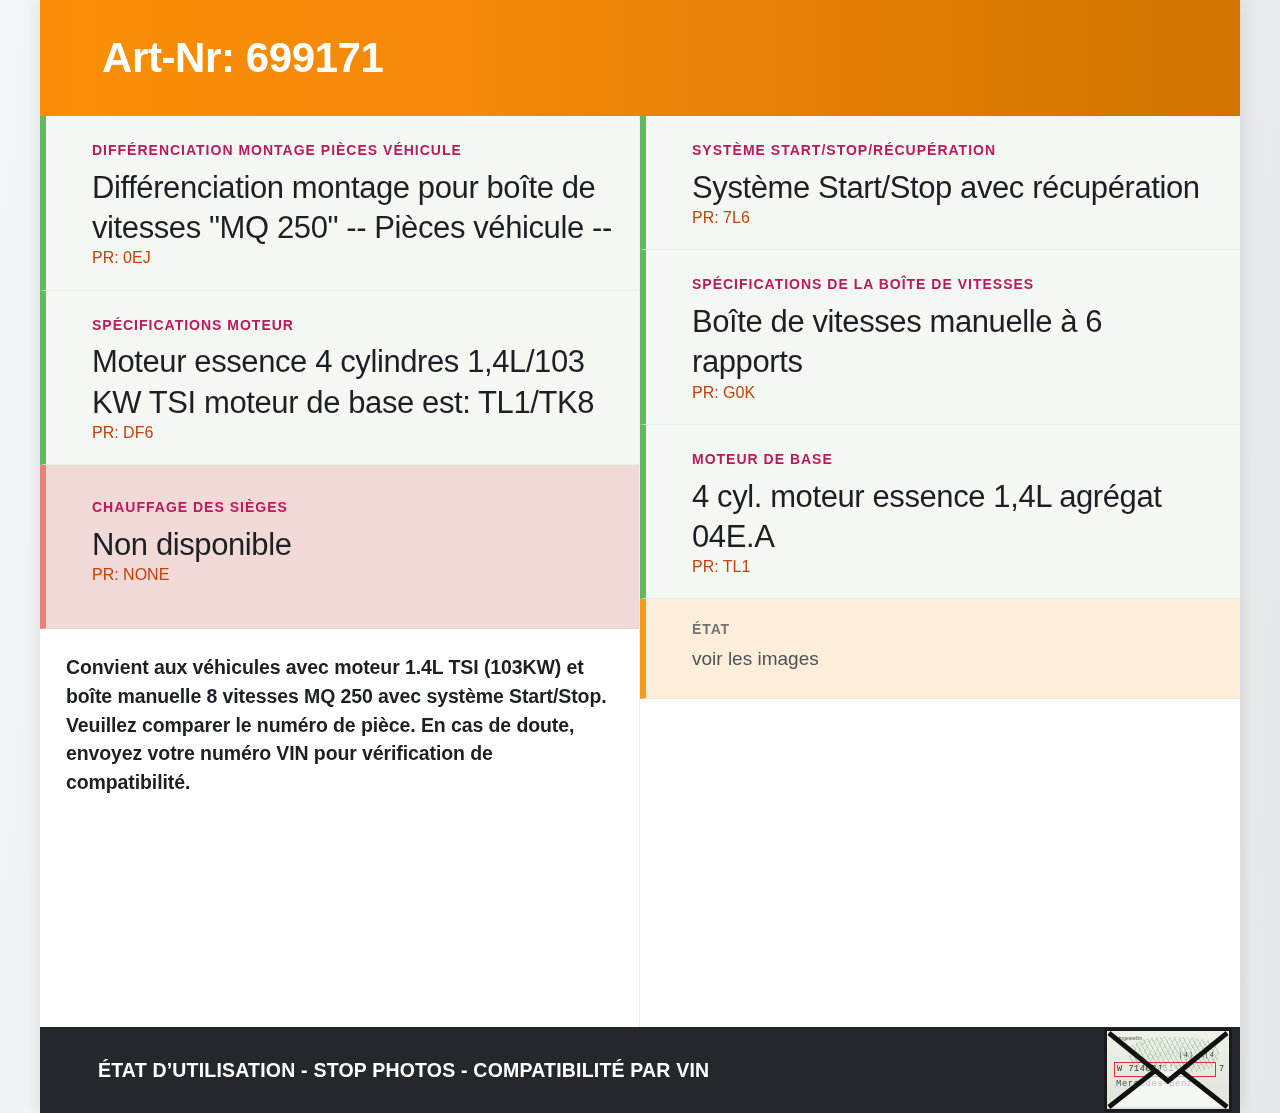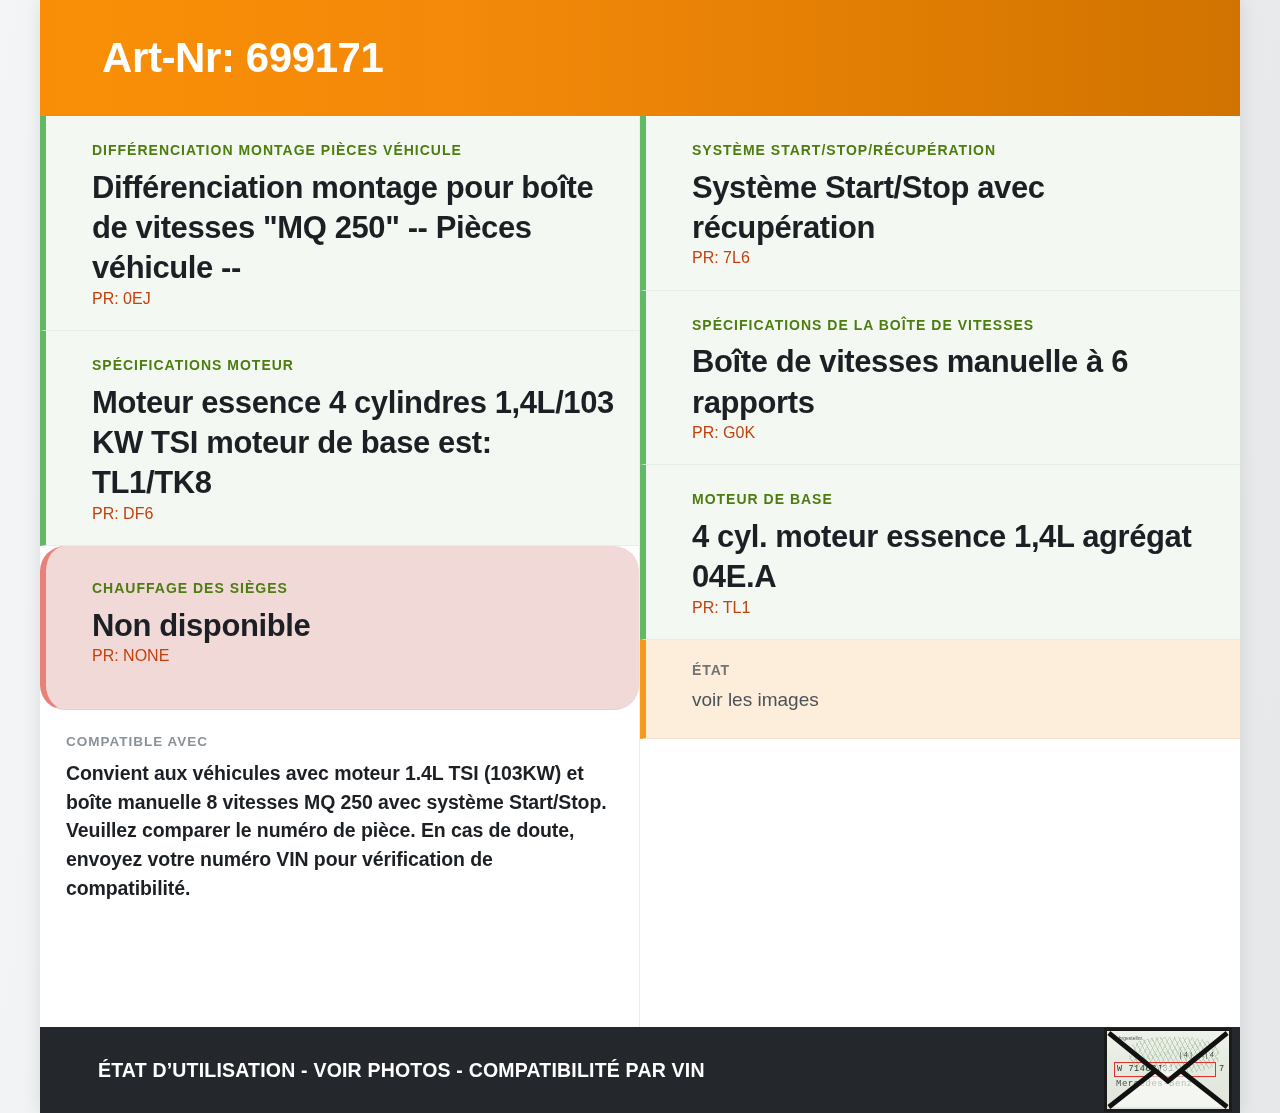--- a/index.html
+++ b/index.html
@@ -74,44 +74,43 @@
     background: #f3f8f3;
     border-left: 6px solid #63b863;
     border-bottom: 1px solid #e6efe6;
   }
   .card.alt {           
     background: #f1d9d8;
     border-left-color: #e9817b;
     border-bottom-color: #e9d0cf;
     padding-top: 34px;
     padding-bottom: 44px;
-    border-radius: 25px;
   }
   .card.state {         
     background: #fdeedb;
     border-left-color: #f7991c;
     border-bottom-color: #f5e3cb;
     padding-top: 22px;
     padding-bottom: 26px;
   }
 
   .card-label {
     font-size: 14px;
     font-weight: bold;
     letter-spacing: 1.0px;
-    color: #4d7c0f;
+    color: #be185d;
     text-transform: uppercase;
     margin-bottom: 9px;
     line-height: 1.2;
   }
   .card.state .card-label { color: #737373; letter-spacing: 0.9px; }
 
   .card-title {
     font-size: 31px;
-    font-weight: bold;
+    font-weight: normal;
     color: #1c2024;
     line-height: 1.30;
     letter-spacing: -0.4px;
   }
   .card.state .card-title {
     font-size: 19px;
     font-weight: normal;
     color: #4c5257;
     letter-spacing: 0;
     line-height: 1.3;
@@ -269,21 +268,20 @@
           <div class="card-pr">PR: DF6</div>
         </div>
 
         <div class="card alt">
           <div class="card-label">CHAUFFAGE DES SIÈGES</div>
           <div class="card-title">Non disponible</div>
           <div class="card-pr">PR: NONE</div>
         </div>
 
         <div class="compat">
-          <div class="compat-label">COMPATIBLE AVEC</div>
           <div class="compat-text">Convient aux véhicules avec moteur 1.4L TSI (103KW) et boîte manuelle 8 vitesses MQ 250 avec système Start/Stop. Veuillez comparer le numéro de pièce. En cas de doute, envoyez votre numéro VIN pour vérification de compatibilité.</div>
         </div>
 
         <div class="filler"></div>
       </div>
 
       <div class="col col-right">
 
         <div class="card">
           <div class="card-label">SYSTÈME START/STOP/RÉCUPÉRATION</div>
@@ -306,21 +304,21 @@
         <div class="card state">
           <div class="card-label">ÉTAT</div>
           <div class="card-title">voir les images</div>
         </div>
 
         <div class="filler"></div>
       </div>
     </div>
 
     <div class="footer">
-      <div class="footer-text">ÉTAT D’UTILISATION - VOIR PHOTOS - COMPATIBILITÉ PAR VIN</div>
+      <div class="footer-text">ÉTAT D’UTILISATION - STOP PHOTOS - COMPATIBILITÉ PAR VIN</div>
 
       <div class="thumb">
         <div class="thumb-doc">
           <div class="thumb-guilloche"></div>
           <div class="thumb-field-label">Fahrgestellnr.</div>
           <div class="thumb-code-top">|4| A|4</div>
           <div class="thumb-vinbox"></div>
           <div class="thumb-vin">W 71463J31</div>
           <div class="thumb-vin-tail">7</div>
           <div class="thumb-make">Mercedes-Benz</div>

